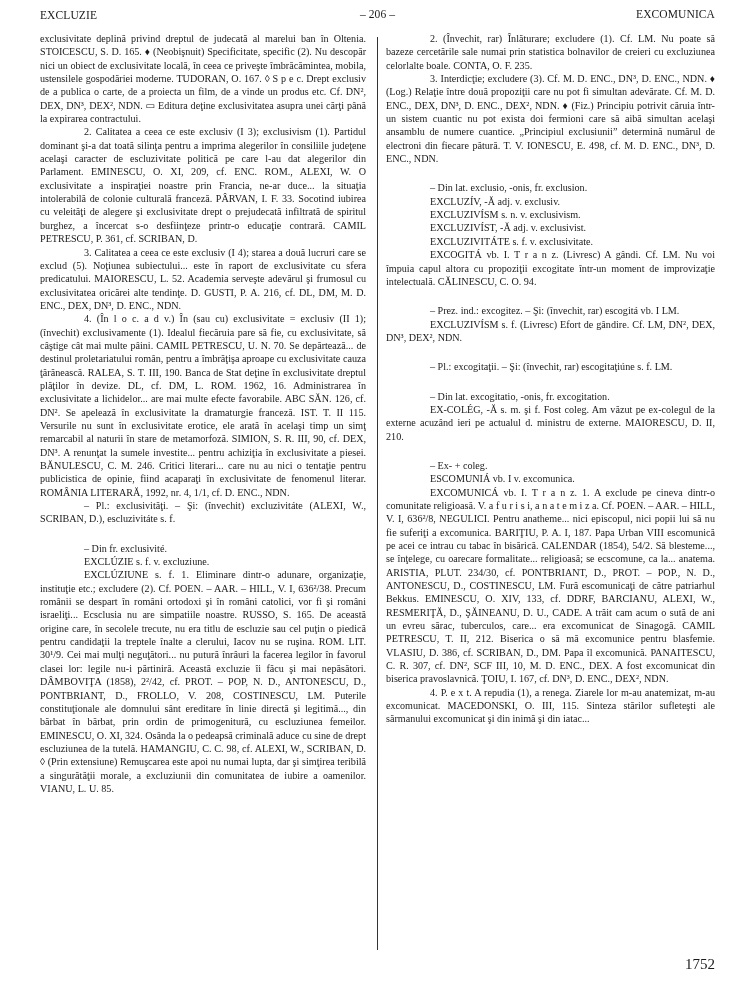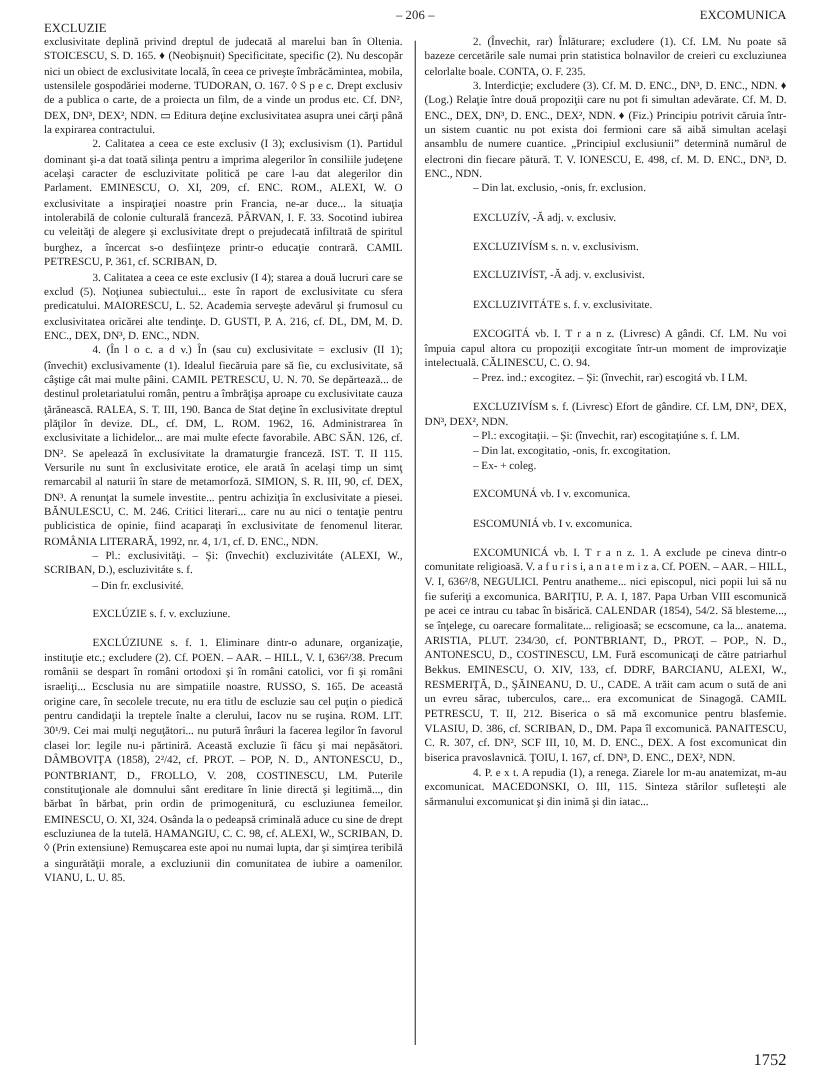--- a/index.html
+++ b/index.html
@@ -5,37 +5,37 @@
   html, body { margin: 0; padding: 0; background: #ffffff; }
   body {
     width: 755px; height: 981px; position: relative; overflow: hidden;
     font-family: "Liberation Serif", "DejaVu Serif", serif;
     color: #1a1a1a;
   }
   .header {
     position: absolute; top: 8px; left: 40px; width: 675px; height: 18px;
     font-size: 11.5px; letter-spacing: 0.1px;
   }
-  .header .left { position: absolute; left: 0; top: 12px; }
+  .header .left { position: absolute; left: 0; top: 1px; }
   .header .center { position: absolute; left: 0; right: 0; top: 0; text-align: center; }
   .header .right { position: absolute; right: 0; top: 0; }
   .col {
     position: absolute; top: 32px; font-size: 10.15px; line-height: 13.35px;
     text-align: justify;
   }
   .col.left-col { left: 40px; width: 326px; }
   .col.right-col { left: 386px; width: 329px; }
   .divider {
     position: absolute; left: 377px; top: 37px; width: 1px; height: 913px;
     background: #333;
   }
   p { margin: 0; }
   .ind { text-indent: 44px; }
-  .sub { padding-left: 44px; text-indent: 0; }
-  .gap { margin-top: 13px; }
+  .sub { padding-left: 44px; text-indent: 0; margin-top: 16px; }
+  .gap { }
   .pageno {
     position: absolute; right: 40px; top: 956px; font-size: 15px;
   }
 </style>
 </head>
 <body>
 
 <div class="header">
   <span class="left">EXCLUZIE</span>
   <span class="center">– 206 –</span>
@@ -61,20 +61,20 @@
   <p class="sub">– Din lat. exclusio, -onis, fr. exclusion.</p>
   <p class="ind gap">EXCLUZÍV, -Ă adj. v. exclusiv.</p>
   <p class="ind gap">EXCLUZIVÍSM s. n. v. exclusivism.</p>
   <p class="ind gap">EXCLUZIVÍST, -Ă adj. v. exclusivist.</p>
   <p class="ind gap">EXCLUZIVITÁTE s. f. v. exclusivitate.</p>
   <p class="ind gap">EXCOGITÁ vb. I. T r a n z. (Livresc) A gândi. Cf. LM. Nu voi împuia capul altora cu propoziţii excogitate într-un moment de improvizaţie intelectuală. CĂLINESCU, C. O. 94.</p>
   <p class="sub">– Prez. ind.: excogitez. – Şi: (învechit, rar) escogitá vb. I LM.</p>
   <p class="ind gap">EXCLUZIVÍSM s. f. (Livresc) Efort de gândire. Cf. LM, DN², DEX, DN³, DEX², NDN.</p>
   <p class="sub">– Pl.: excogitaţii. – Şi: (învechit, rar) escogitaţiúne s. f. LM.</p>
   <p class="sub">– Din lat. excogitatio, -onis, fr. excogitation.</p>
+  <p class="ind gap">EX-COLÉG, -Ă s. m. şi f. Fost coleg. Am văzut pe ex-colegul de la externe acuzând ieri pe actualul d. ministru de externe. MAIORESCU, D. II, 210.</p>
   <p class="sub">– Ex- + coleg.</p>
-  <p class="ind gap">EXCOMUNÁ vb. I v. excomunica.</p>
   <p class="ind gap">ESCOMUNIÁ vb. I v. excomunica.</p>
   <p class="ind gap">EXCOMUNICÁ vb. I. T r a n z. 1. A exclude pe cineva dintr-o comunitate religioasă. V. a f u r i s i, a n a t e m i z a. Cf. POEN. – AAR. – HILL, V. I, 636²/8, NEGULICI. Pentru anatheme... nici episcopul, nici popii lui să nu fie suferiţi a excomunica. BARIŢIU, P. A. I, 187. Papa Urban VIII escomunică pe acei ce intrau cu tabac în bisărică. CALENDAR (1854), 54/2. Să blesteme..., se înţelege, cu oarecare formalitate... religioasă; se ecscomune, ca la... anatema. ARISTIA, PLUT. 234/30, cf. PONTBRIANT, D., PROT. – POP., N. D., ANTONESCU, D., COSTINESCU, LM. Fură escomunicaţi de către patriarhul Bekkus. EMINESCU, O. XIV, 133, cf. DDRF, BARCIANU, ALEXI, W., RESMERIŢĂ, D., ŞĂINEANU, D. U., CADE. A trăit cam acum o sută de ani un evreu sărac, tuberculos, care... era excomunicat de Sinagogă. CAMIL PETRESCU, T. II, 212. Biserica o să mă excomunice pentru blasfemie. VLASIU, D. 386, cf. SCRIBAN, D., DM. Papa îl excomunică. PANAITESCU, C. R. 307, cf. DN², SCF III, 10, M. D. ENC., DEX. A fost excomunicat din biserica pravoslavnică. ŢOIU, I. 167, cf. DN³, D. ENC., DEX², NDN.</p>
   <p class="ind">4. P. e x t. A repudia (1), a renega. Ziarele lor m-au anatemizat, m-au excomunicat. MACEDONSKI, O. III, 115. Sinteza stărilor sufleteşti ale sărmanului excomunicat şi din inimă şi din iatac...</p>
 </div>
 
 <div class="pageno">1752</div>
 
 </body></html>

